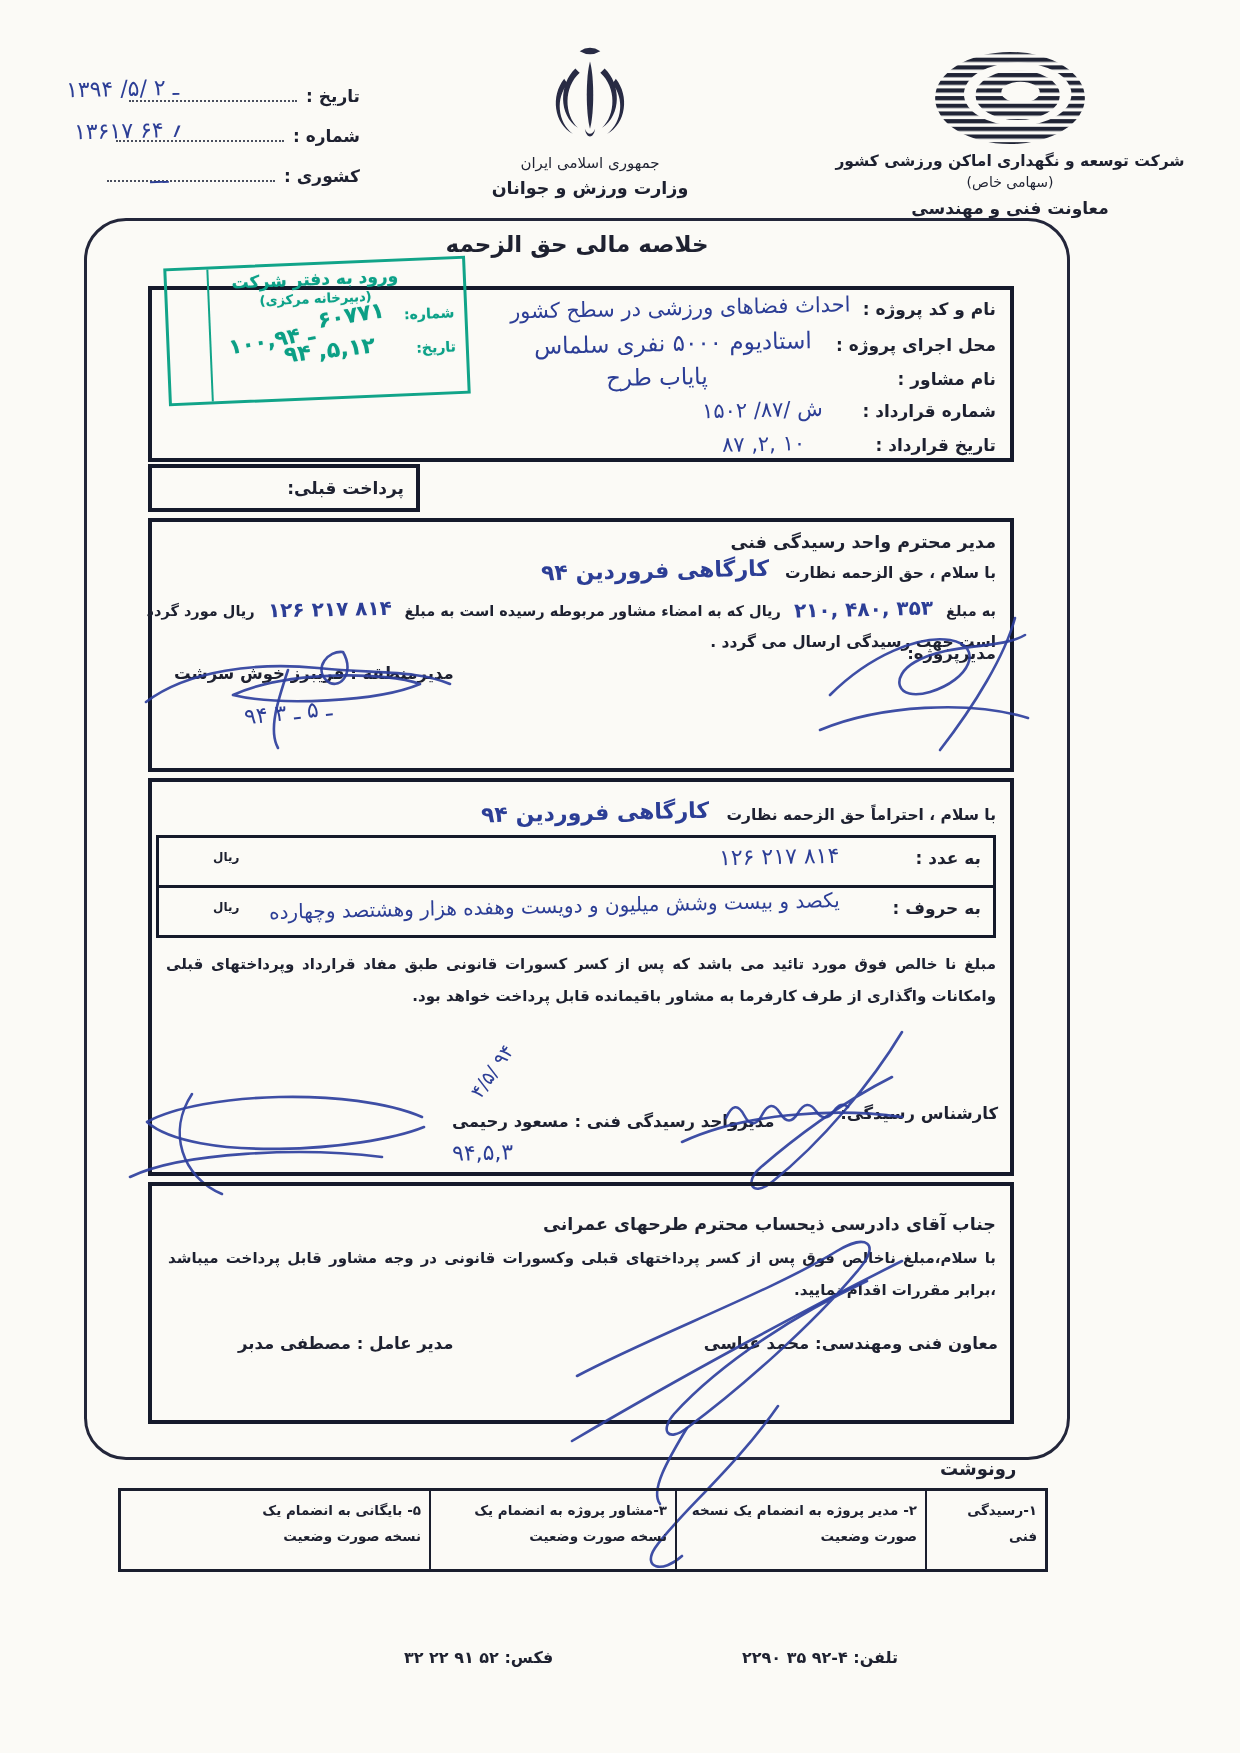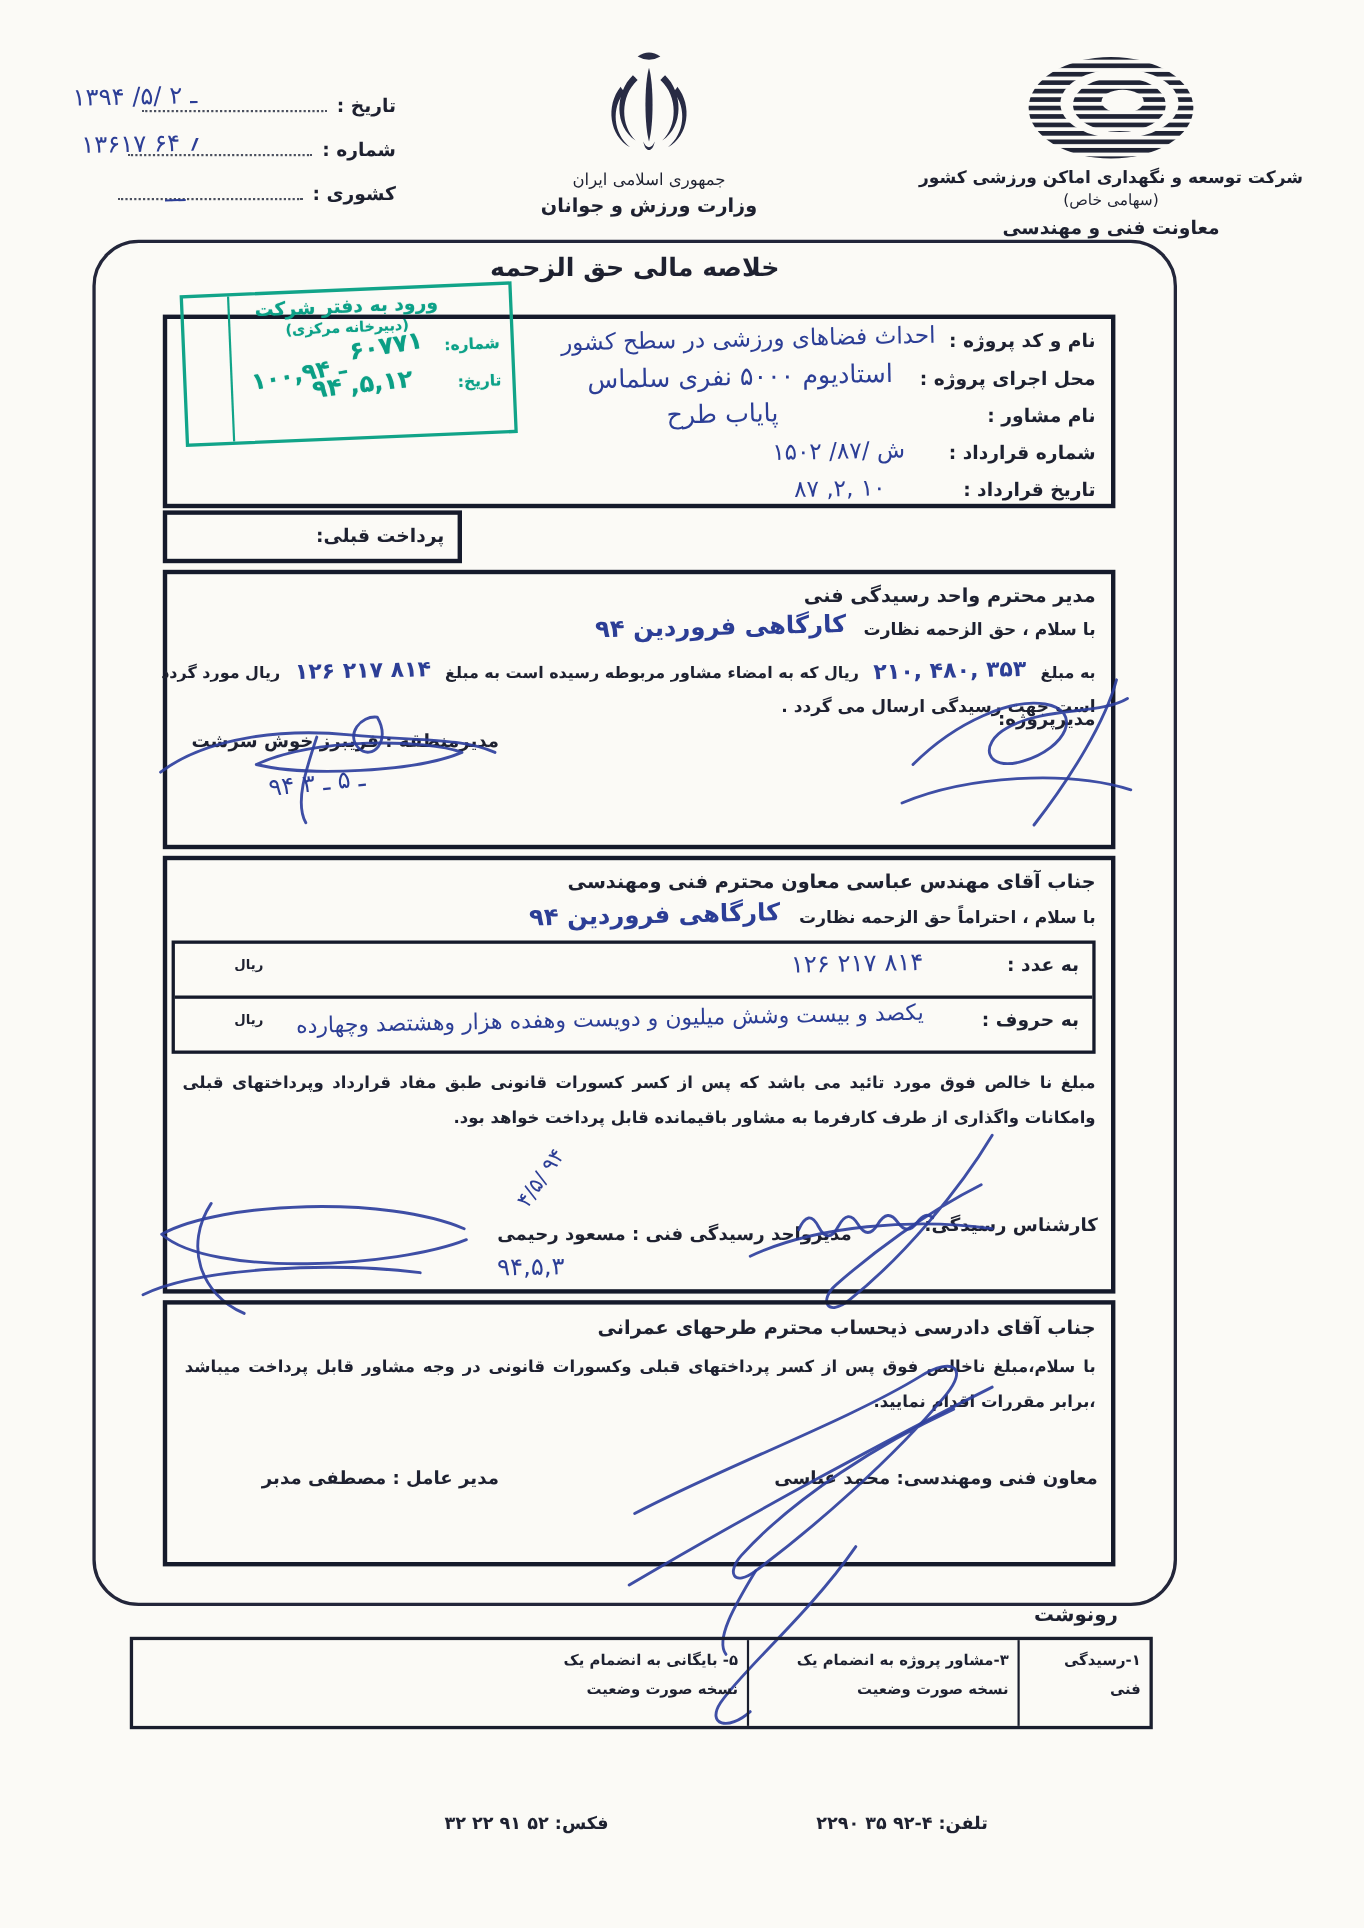--- a/index.html
+++ b/index.html
@@ -169,21 +169,20 @@
     </svg>
     <svg class="sig" style="left:-14px;top:118px;" width="320" height="100" viewBox="0 0 320 100">
       <path d="M8 62 C50 30 120 22 180 28 C240 34 280 30 312 44"></path>
       <path d="M95 55 C150 30 250 32 282 44 C240 62 140 66 95 55"></path>
       <path d="M205 12 C218 34 200 52 188 40 C176 28 190 10 205 12"></path>
       <path d="M150 30 C140 60 130 90 140 108"></path>
     </svg>
   </div>
 
   <div class="abs inner-box" style="left:148px;top:778px;width:866px;height:398px;padding:10px 14px;box-sizing:border-box;">
-    <div class="sec-head">جناب آقای مهندس عباسی معاون محترم فنی ومهندسی</div>
     <div style="margin-top:8px;font-size:15.5px;font-weight:bold;">
       <span>با سلام ، احتراماً حق الزحمه نظارت</span>
       <span class="hw" style="margin-right:12px;font-size:22px;">کارگاهی فروردین ۹۴</span>
     </div>
     <div class="amt-box" style="margin-top:10px;width:834px;">
       <div class="amt-row first">
         <span class="amt-label">به عدد :</span>
         <span class="hw hw-num" style="position:absolute;left:560px;top:6px;font-size:22px;">۱۲۶ ۲۱۷ ۸۱۴</span>
         <span class="amt-unit" style="left:54px;">ریال</span>
       </div>
@@ -205,39 +204,40 @@
       <path d="M280 10 C250 60 200 120 150 160 C130 176 122 160 138 146 C170 118 220 80 270 55"></path>
       <path d="M60 120 C120 92 210 85 280 95"></path>
     </svg>
     <svg class="sig" style="left:-30px;top:300px;" width="320" height="130" viewBox="0 0 320 130">
       <path d="M300 35 C230 5 80 10 25 40 C70 80 240 70 302 45"></path>
       <path d="M70 12 C45 50 60 95 100 112"></path>
       <path d="M8 95 C60 70 180 65 260 75"></path>
     </svg>
   </div>
 
-  <div class="abs inner-box" style="left:148px;top:1182px;width:866px;height:242px;padding:12px 14px;box-sizing:border-box;">
+  <div class="abs inner-box" style="left:148px;top:1182px;width:866px;height:242px;padding:28px 14px;box-sizing:border-box;">
     <div class="sec-head">جناب آقای دادرسی ذیحساب محترم طرحهای عمرانی</div>
     <div class="para" style="margin-top:8px;width:828px;">با سلام،مبلغ ناخالص فوق پس از کسر پرداختهای قبلی وکسورات قانونی در وجه مشاور قابل پرداخت میباشد ،برابر مقررات اقدام نمایید.</div>
     <span class="sig-label" style="position:absolute;right:12px;top:148px;">معاون فنی ومهندسی: محمد عباسی</span>
     <span class="sig-label" style="position:absolute;left:86px;top:148px;">مدیر عامل : مصطفی مدبر</span>
     <svg class="sig" style="left:330px;top:20px;" width="440" height="300" viewBox="0 0 440 300">
       <path d="M420 55 C330 100 200 170 90 235"></path>
       <path d="M95 170 C170 130 290 85 355 45 C385 27 398 38 378 62 C330 120 255 185 205 222 C185 237 178 224 192 208 C240 155 320 105 385 75"></path>
       <path d="M205 222 C185 255 168 285 178 298"></path>
     </svg>
   </div>
 
   <svg class="sig" style="left:620px;top:1398px;" width="170" height="180" viewBox="0 0 170 180">
     <path d="M158 8 C115 70 55 120 35 150 C22 170 42 176 62 158"></path>
   </svg>
 
   <div class="abs bold" style="left:940px;top:1458px;font-size:18px;">رونوشت</div>
   <div class="abs copies" style="left:118px;top:1488px;width:924px;height:78px;">
     <div class="cell" style="width:120px;">۱-رسیدگی فنی</div>
+    <div class="cell" style="width:250px;">۲- مدیر پروژه به انضمام یک نسخه صورت وضعیت</div>
     <div class="cell" style="width:246px;">۳-مشاور پروژه به انضمام یک نسخه صورت وضعیت</div>
     <div class="cell" style="width:212px;">۵- بایگانی به انضمام یک نسخه صورت وضعیت</div>
   </div>
 
   <div class="abs footer-line" style="left:742px;top:1648px;">
     <span>تلفن:</span>
     <span class="num-ltr">۲۲۹۰ ۳۵ ۹۲-۴</span>
   </div>
   <div class="abs footer-line" style="left:404px;top:1648px;">
     <span>فکس:</span>

